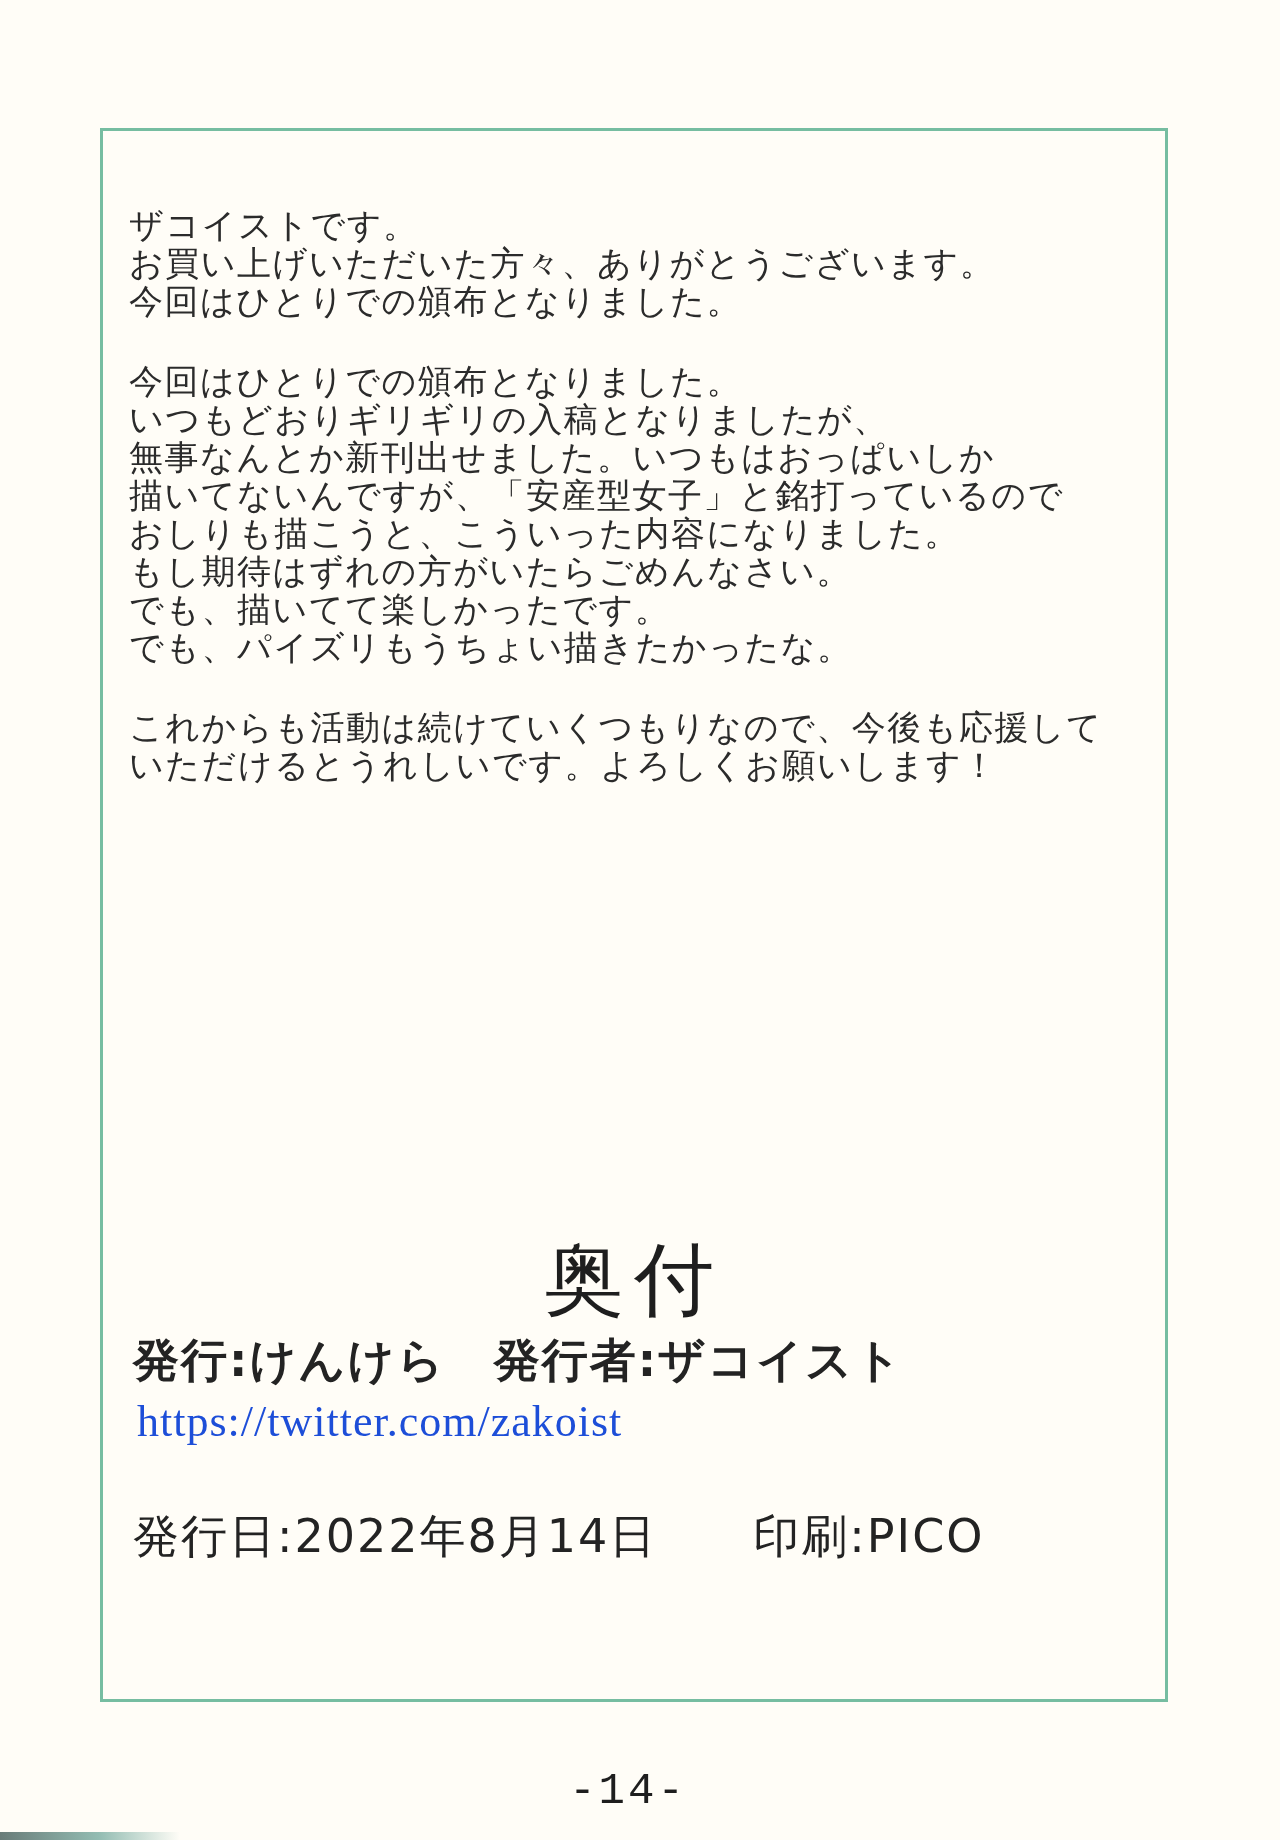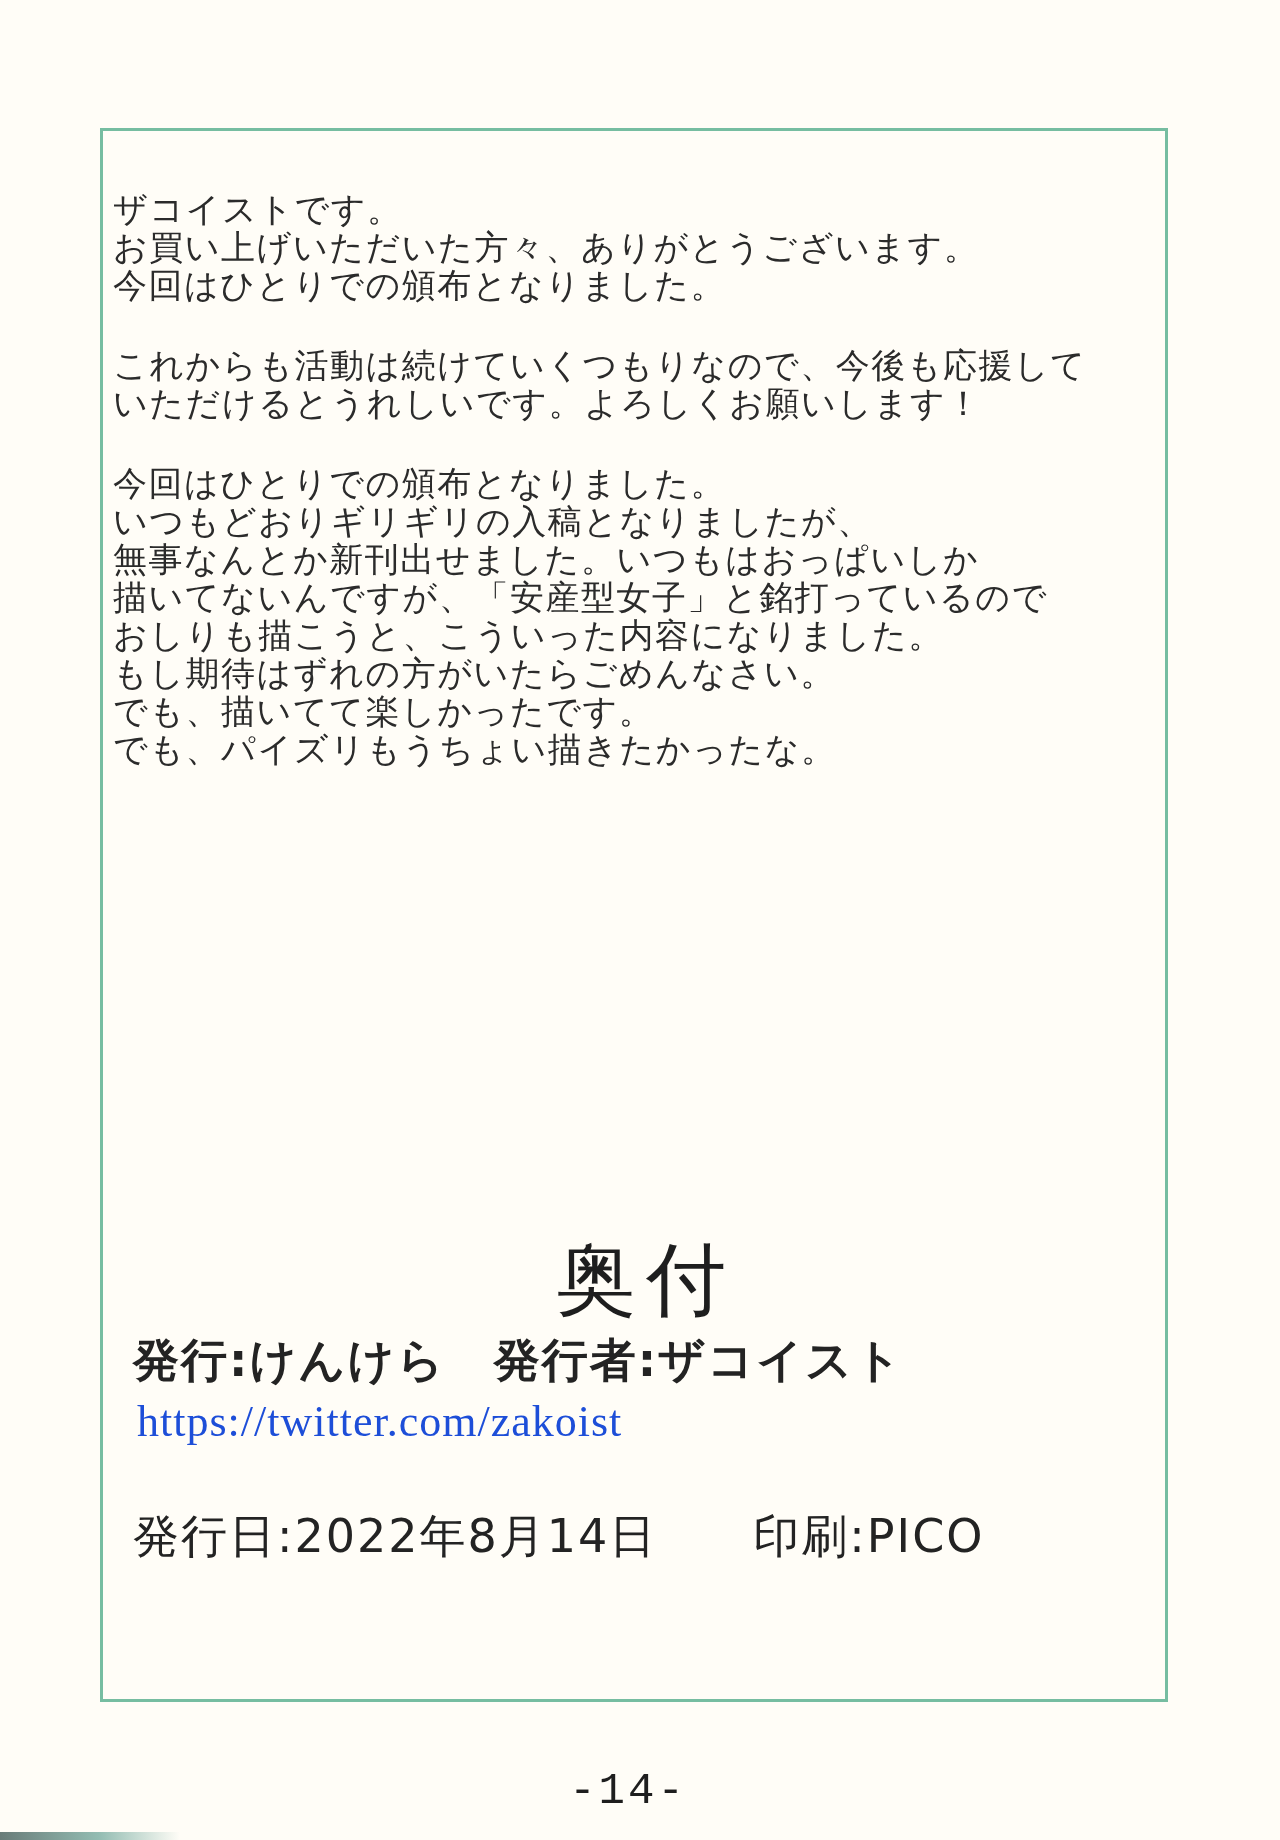--- a/index.html
+++ b/index.html
@@ -32,34 +32,33 @@
   .afterword {
     position: absolute;
     left: 113px;
     top: 190px;
     width: 1060px;
     font-size: 34px;
     line-height: 38px;
     letter-spacing: 1.5px;
     color: #2b2b2b;
   }
-  .para { margin: 0; }
+  .para { margin: 16px; }
   .para + .para { margin-top: 42px; }
   .line { white-space: nowrap; }
   .colophon-title {
     position: absolute;
     left: 100px;
     top: 1238px;
     width: 1068px;
     text-align: center;
     font-size: 80px;
     line-height: 84px;
     letter-spacing: 10px;
     color: #1e1e1e;
-    margin-left: 12px;
   }
   .colophon-publisher {
     position: absolute;
     left: 133px;
     top: 1330px;
     font-size: 46px;
     letter-spacing: 2px;
     white-space: nowrap;
     color: #232323;
     font-weight: bold;
@@ -112,32 +111,32 @@
 
   <div class="border-frame"></div>
 
   <div class="afterword">
     <div class="para">
       <div class="line">ザコイストです。</div>
       <div class="line">お買い上げいただいた方々、ありがとうございます。</div>
       <div class="line">今回はひとりでの頒布となりました。</div>
     </div>
     <div class="para">
-      <div class="line">これからも活動は続けていくつもりなので、今後も応援して</div>
-      <div class="line">いただけるとうれしいです。よろしくお願いします！</div>
-    </div>
-    <div class="para">
       <div class="line">今回はひとりでの頒布となりました。</div>
       <div class="line">いつもどおりギリギリの入稿となりましたが、</div>
       <div class="line">無事なんとか新刊出せました。いつもはおっぱいしか</div>
       <div class="line">描いてないんですが、「安産型女子」と銘打っているので</div>
       <div class="line">おしりも描こうと、こういった内容になりました。</div>
       <div class="line">もし期待はずれの方がいたらごめんなさい。</div>
       <div class="line">でも、描いてて楽しかったです。</div>
       <div class="line">でも、パイズリもうちょい描きたかったな。</div>
+    </div>
+    <div class="para">
+      <div class="line">これからも活動は続けていくつもりなので、今後も応援して</div>
+      <div class="line">いただけるとうれしいです。よろしくお願いします！</div>
     </div>
   </div>
 
   <div class="colophon-title">奥付</div>
   <div class="colophon-publisher">発行:けんけら　発行者:ザコイスト</div>
   <div class="colophon-url">https://twitter.com/zakoist</div>
   <div class="colophon-date">発行日:2022年8月14日　　印刷:PICO</div>
 
   <div class="page-number">-14-</div>
 

